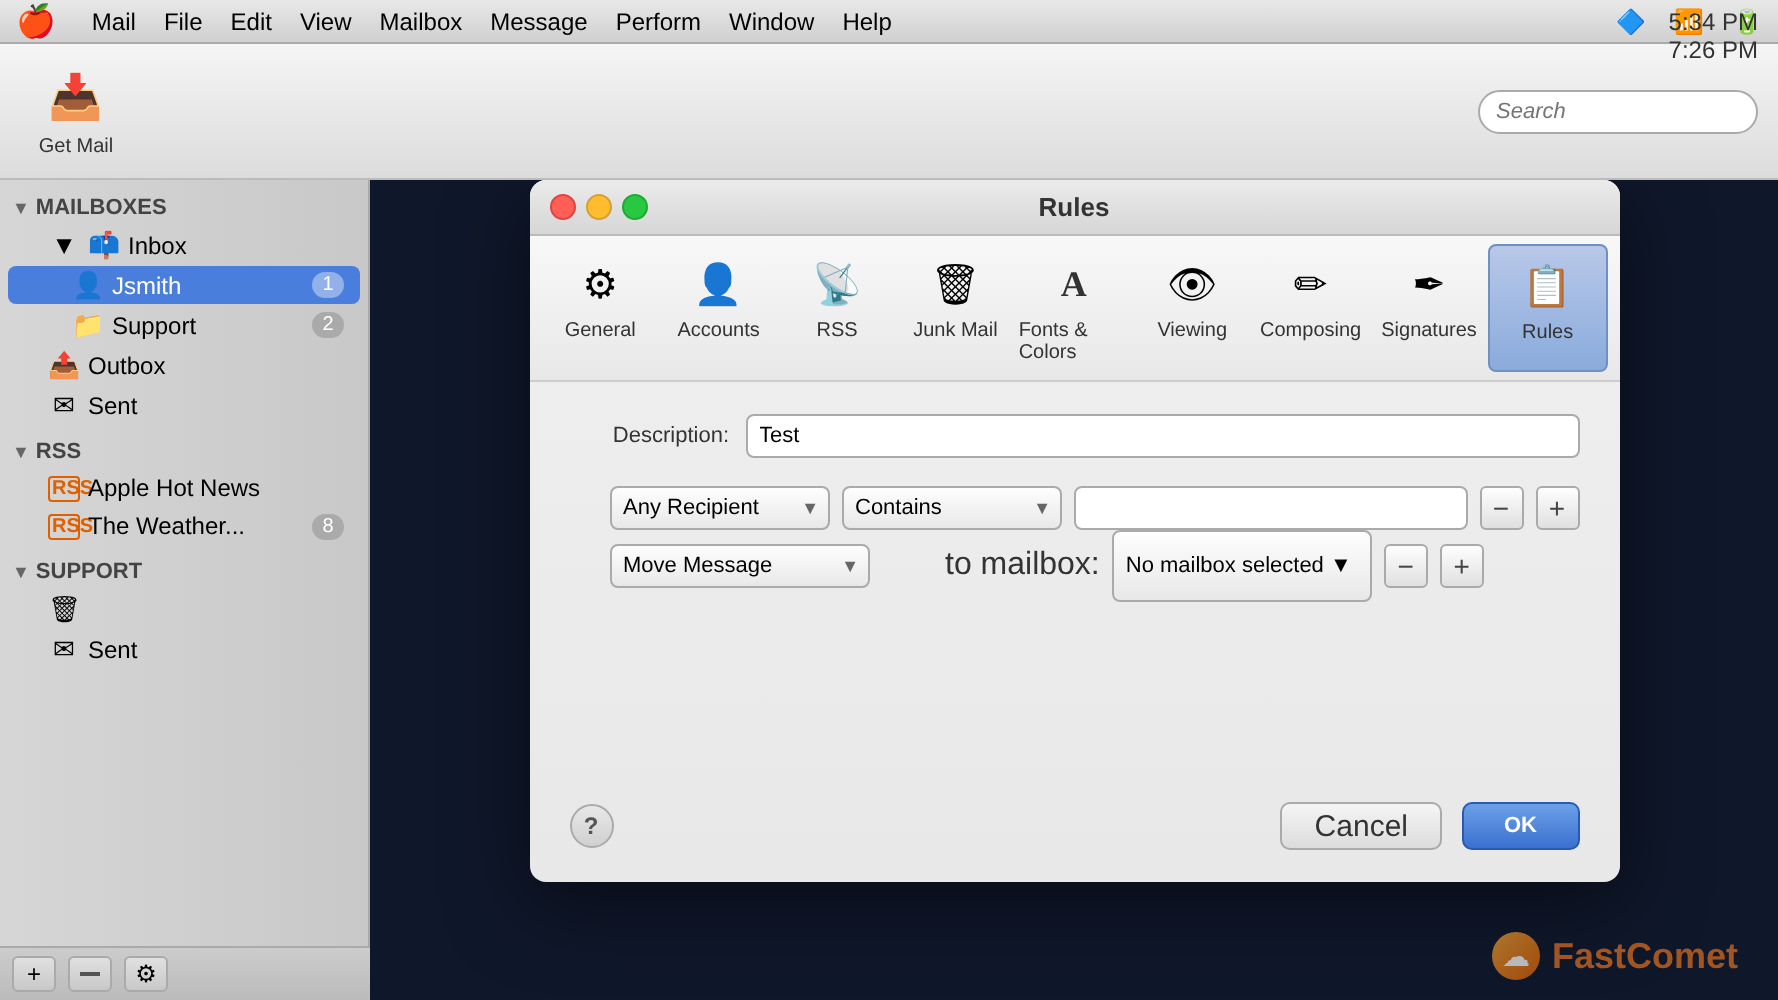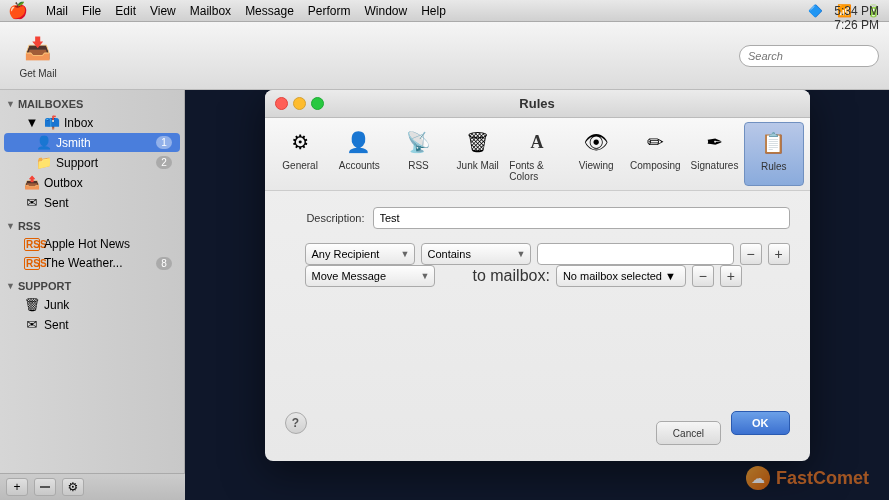--- a/index.html
+++ b/index.html
@@ -364,21 +364,21 @@
     }
     .action-row {
       display: flex;
       align-items: center;
       gap: 6px;
     }
     .to-label { font-size: 16px; color: #333; margin-left: 32px; }
 
     
     .select-wide {
-      height: 22px;
+      height: 36px;
       background: linear-gradient(to bottom, #fefefe, #e8e8e8);
       border: 1px solid #aaa;
       border-radius: 4px;
       padding: 0 4px 0 6px;
       font-size: 11px;
       display: flex;
       align-items: center;
       gap: 3px;
       cursor: pointer;
       min-width: 130px;
@@ -405,24 +405,23 @@
       color: #555;
       font-weight: bold;
     }
     .footer-spacer { flex: 1; }
     .cancel-btn {
       height: 24px;
       padding: 0 16px;
       background: linear-gradient(to bottom, #f5f5f5, #dcdcdc);
       border: 1px solid #aaa;
       border-radius: 5px;
-      font-size: 10px;
-      color: #333;
-      cursor: pointer;
-      margin-top: 20px;
+      font-size: 15px;
+      color: #333;
+      cursor: pointer;
     }
     .ok-btn {
       height: 24px;
       padding: 0 20px;
       background: linear-gradient(to bottom, #6ba0e8, #3b70d0);
       border: 1px solid #2a5ab0;
       border-radius: 5px;
       font-size: 11px;
       color: #fff;
       cursor: pointer;
@@ -580,21 +579,20 @@
           <span class="si-badge">8</span>
         </div>
 
         <div class="sidebar-group" style="margin-top:4px">
           <span class="disclosure-arrow">▼</span>
           <span class="sg-label">SUPPORT</span>
         </div>
 
         <div class="sidebar-item" style="padding-left:20px">
           <span class="si-icon">🗑</span>
-          <span class="si-label">Junk</span>
         </div>
 
         <div class="sidebar-item" style="padding-left:20px">
           <span class="si-icon">✉</span>
           <span class="si-label">Sent</span>
         </div>
 
 
       </div>
 

